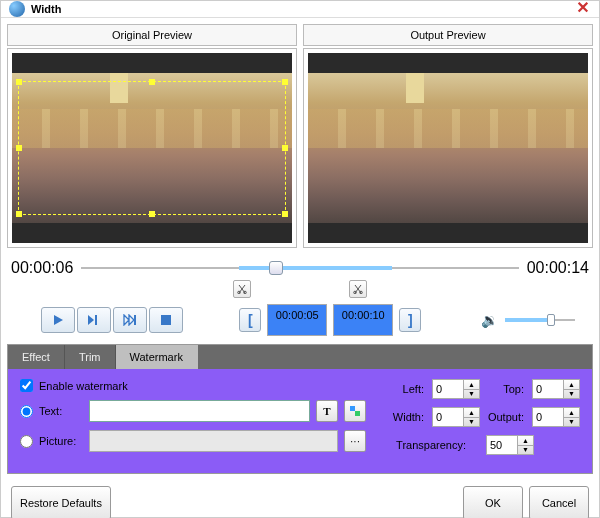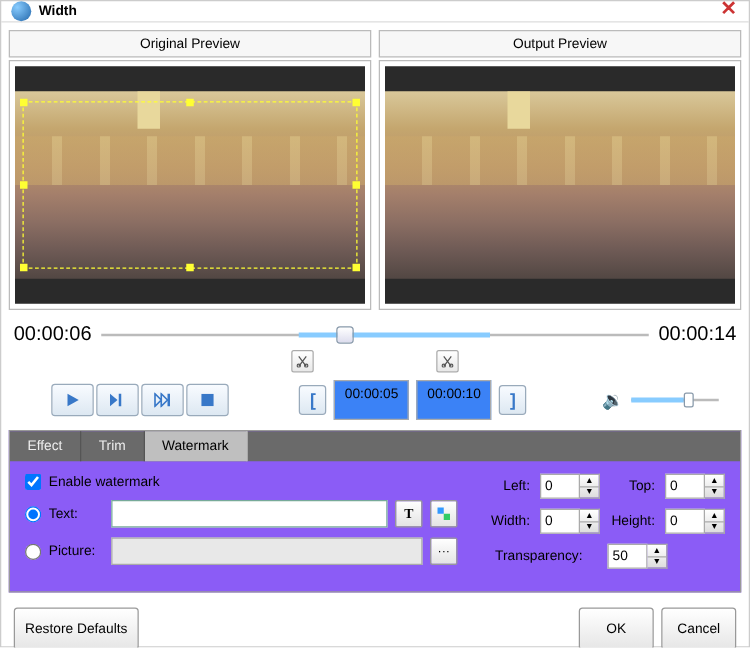--- a/index.html
+++ b/index.html
@@ -239,21 +239,21 @@
         </div>
         <div class="row">
           <span class="num-lbl">Width:</span>
           <div class="spin">
               <input value="0" style="">
               <div class="arrows">
                 <div>▲</div>
                 <div>▼</div>
               </div>
             </div>
-          <span class="num-lbl">Height:</span>
+          <span class="num-lbl">Output:</span>
           <div class="spin">
               <input value="0" style="">
               <div class="arrows">
                 <div>▲</div>
                 <div>▼</div>
               </div>
             </div>
         </div>
         <div class="row">
           <span class="num-wide">Transparency:</span>

